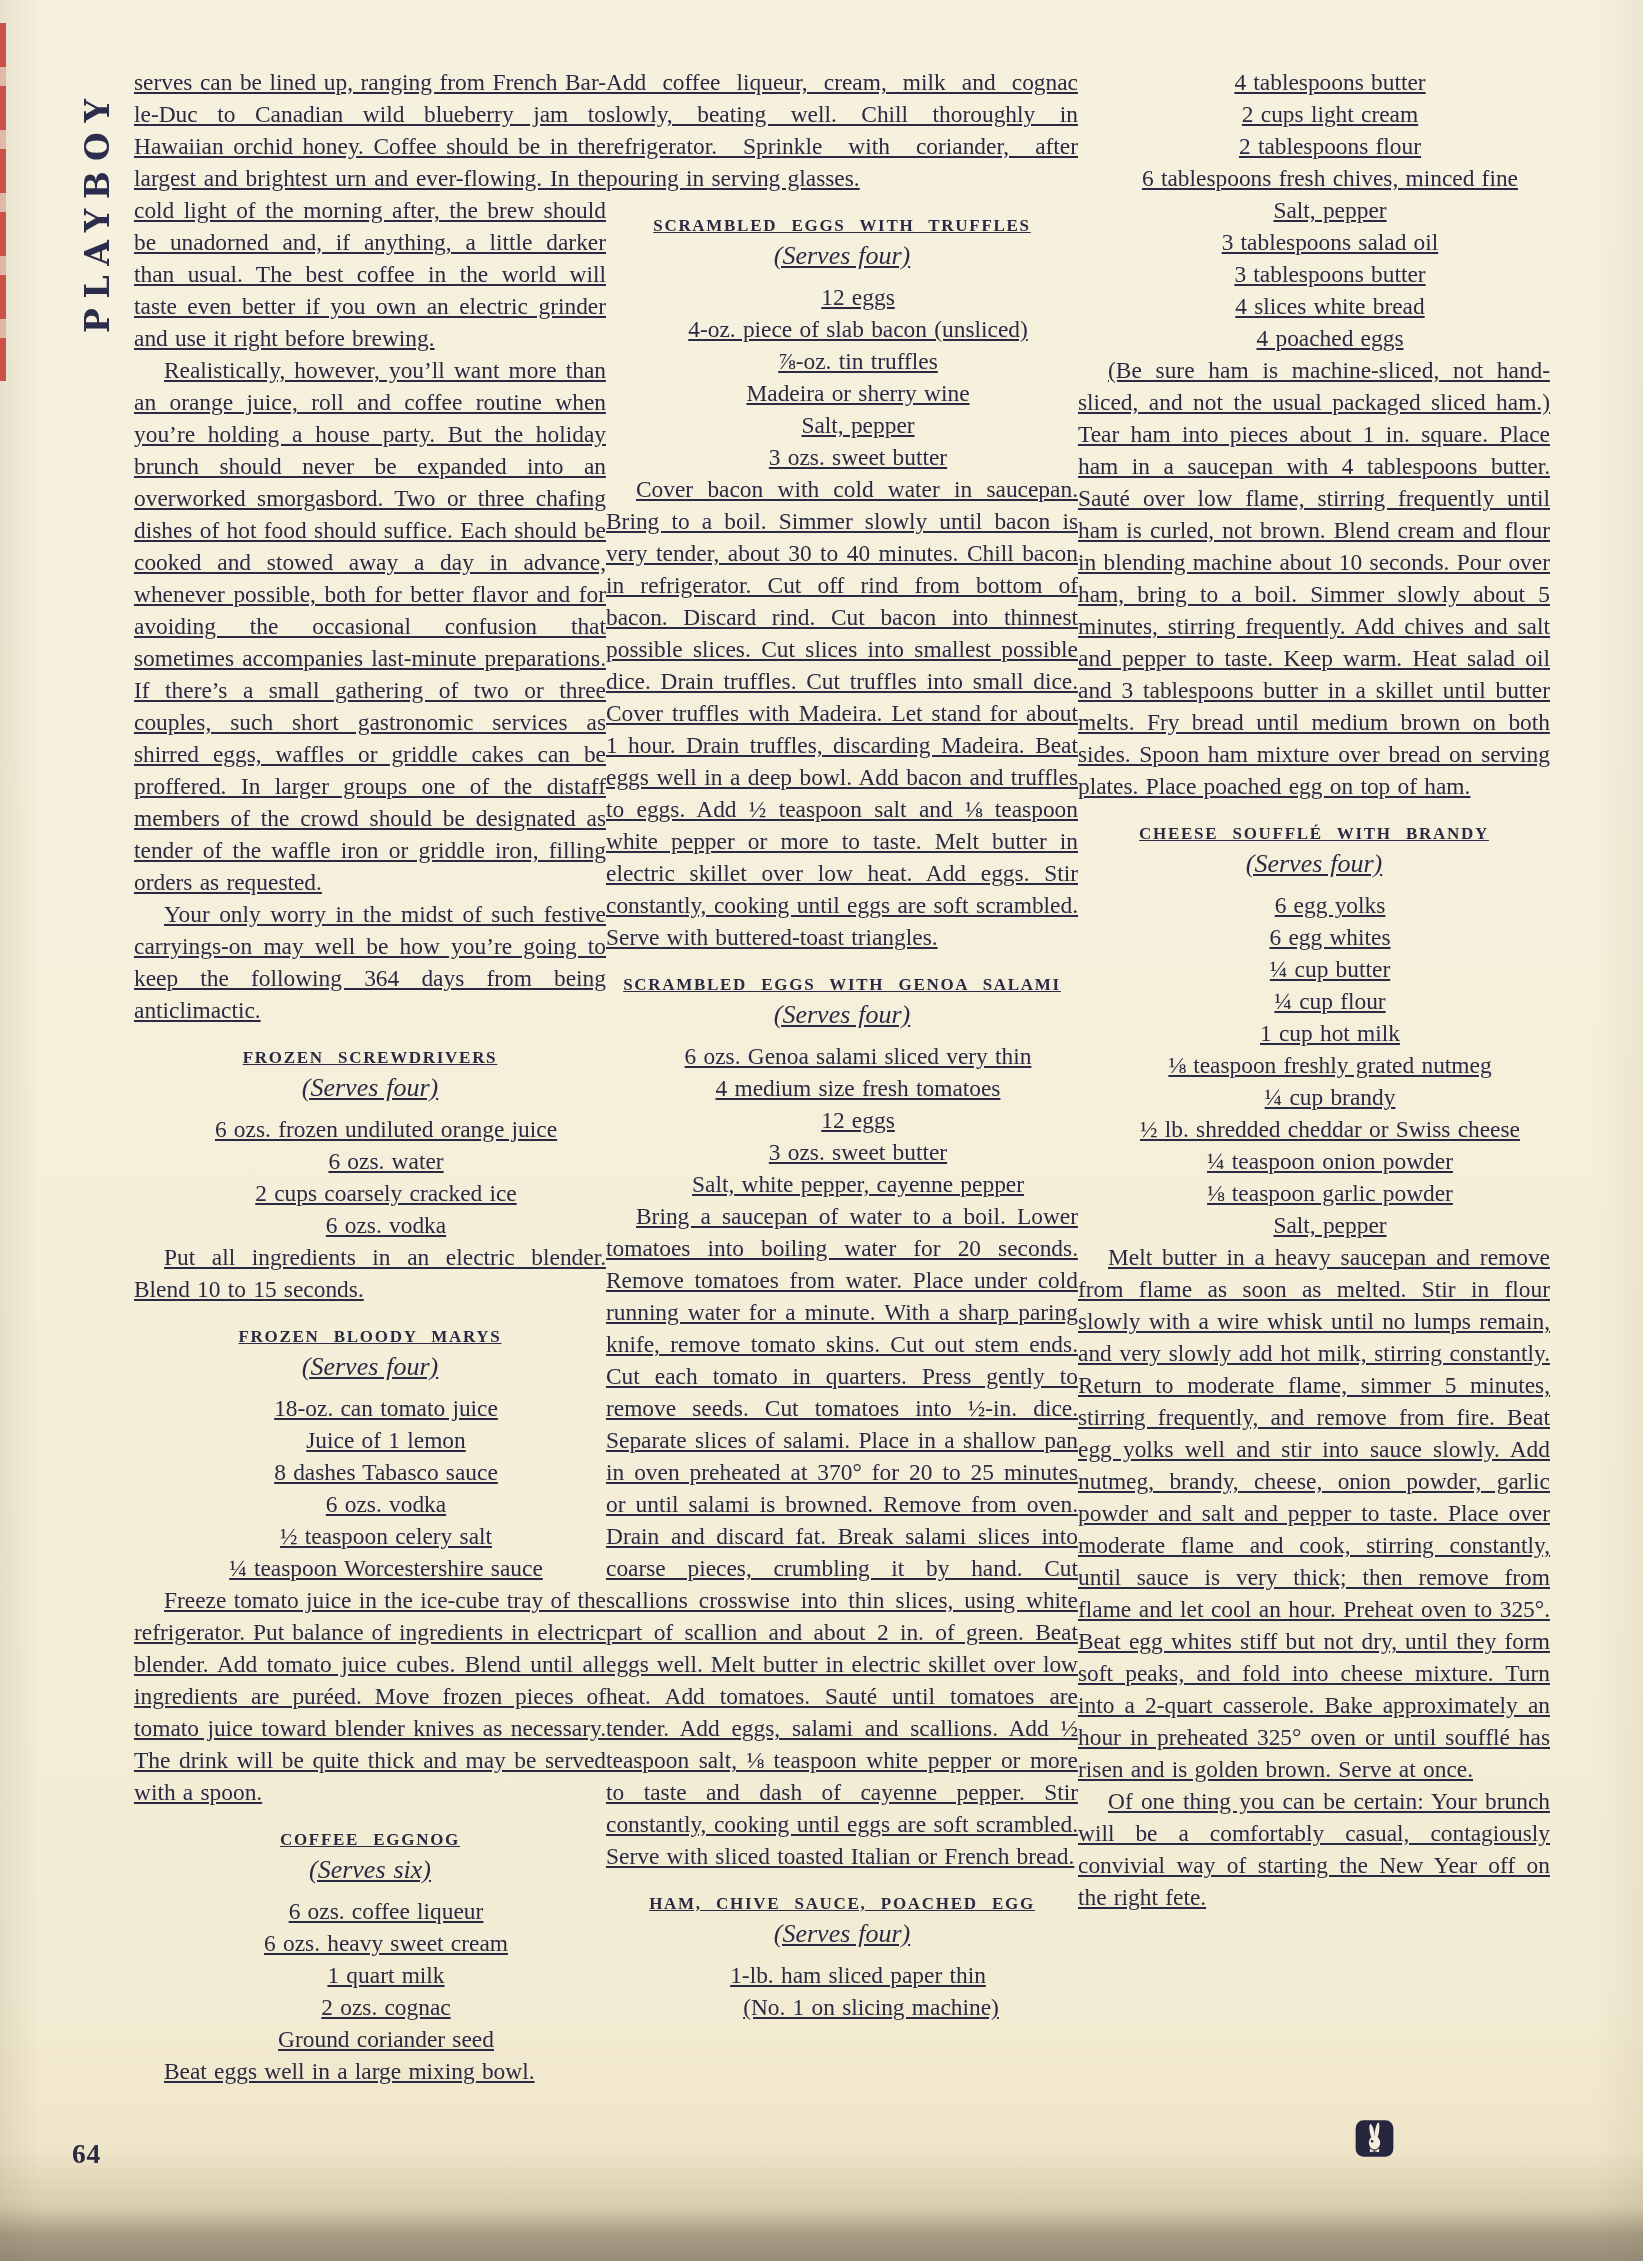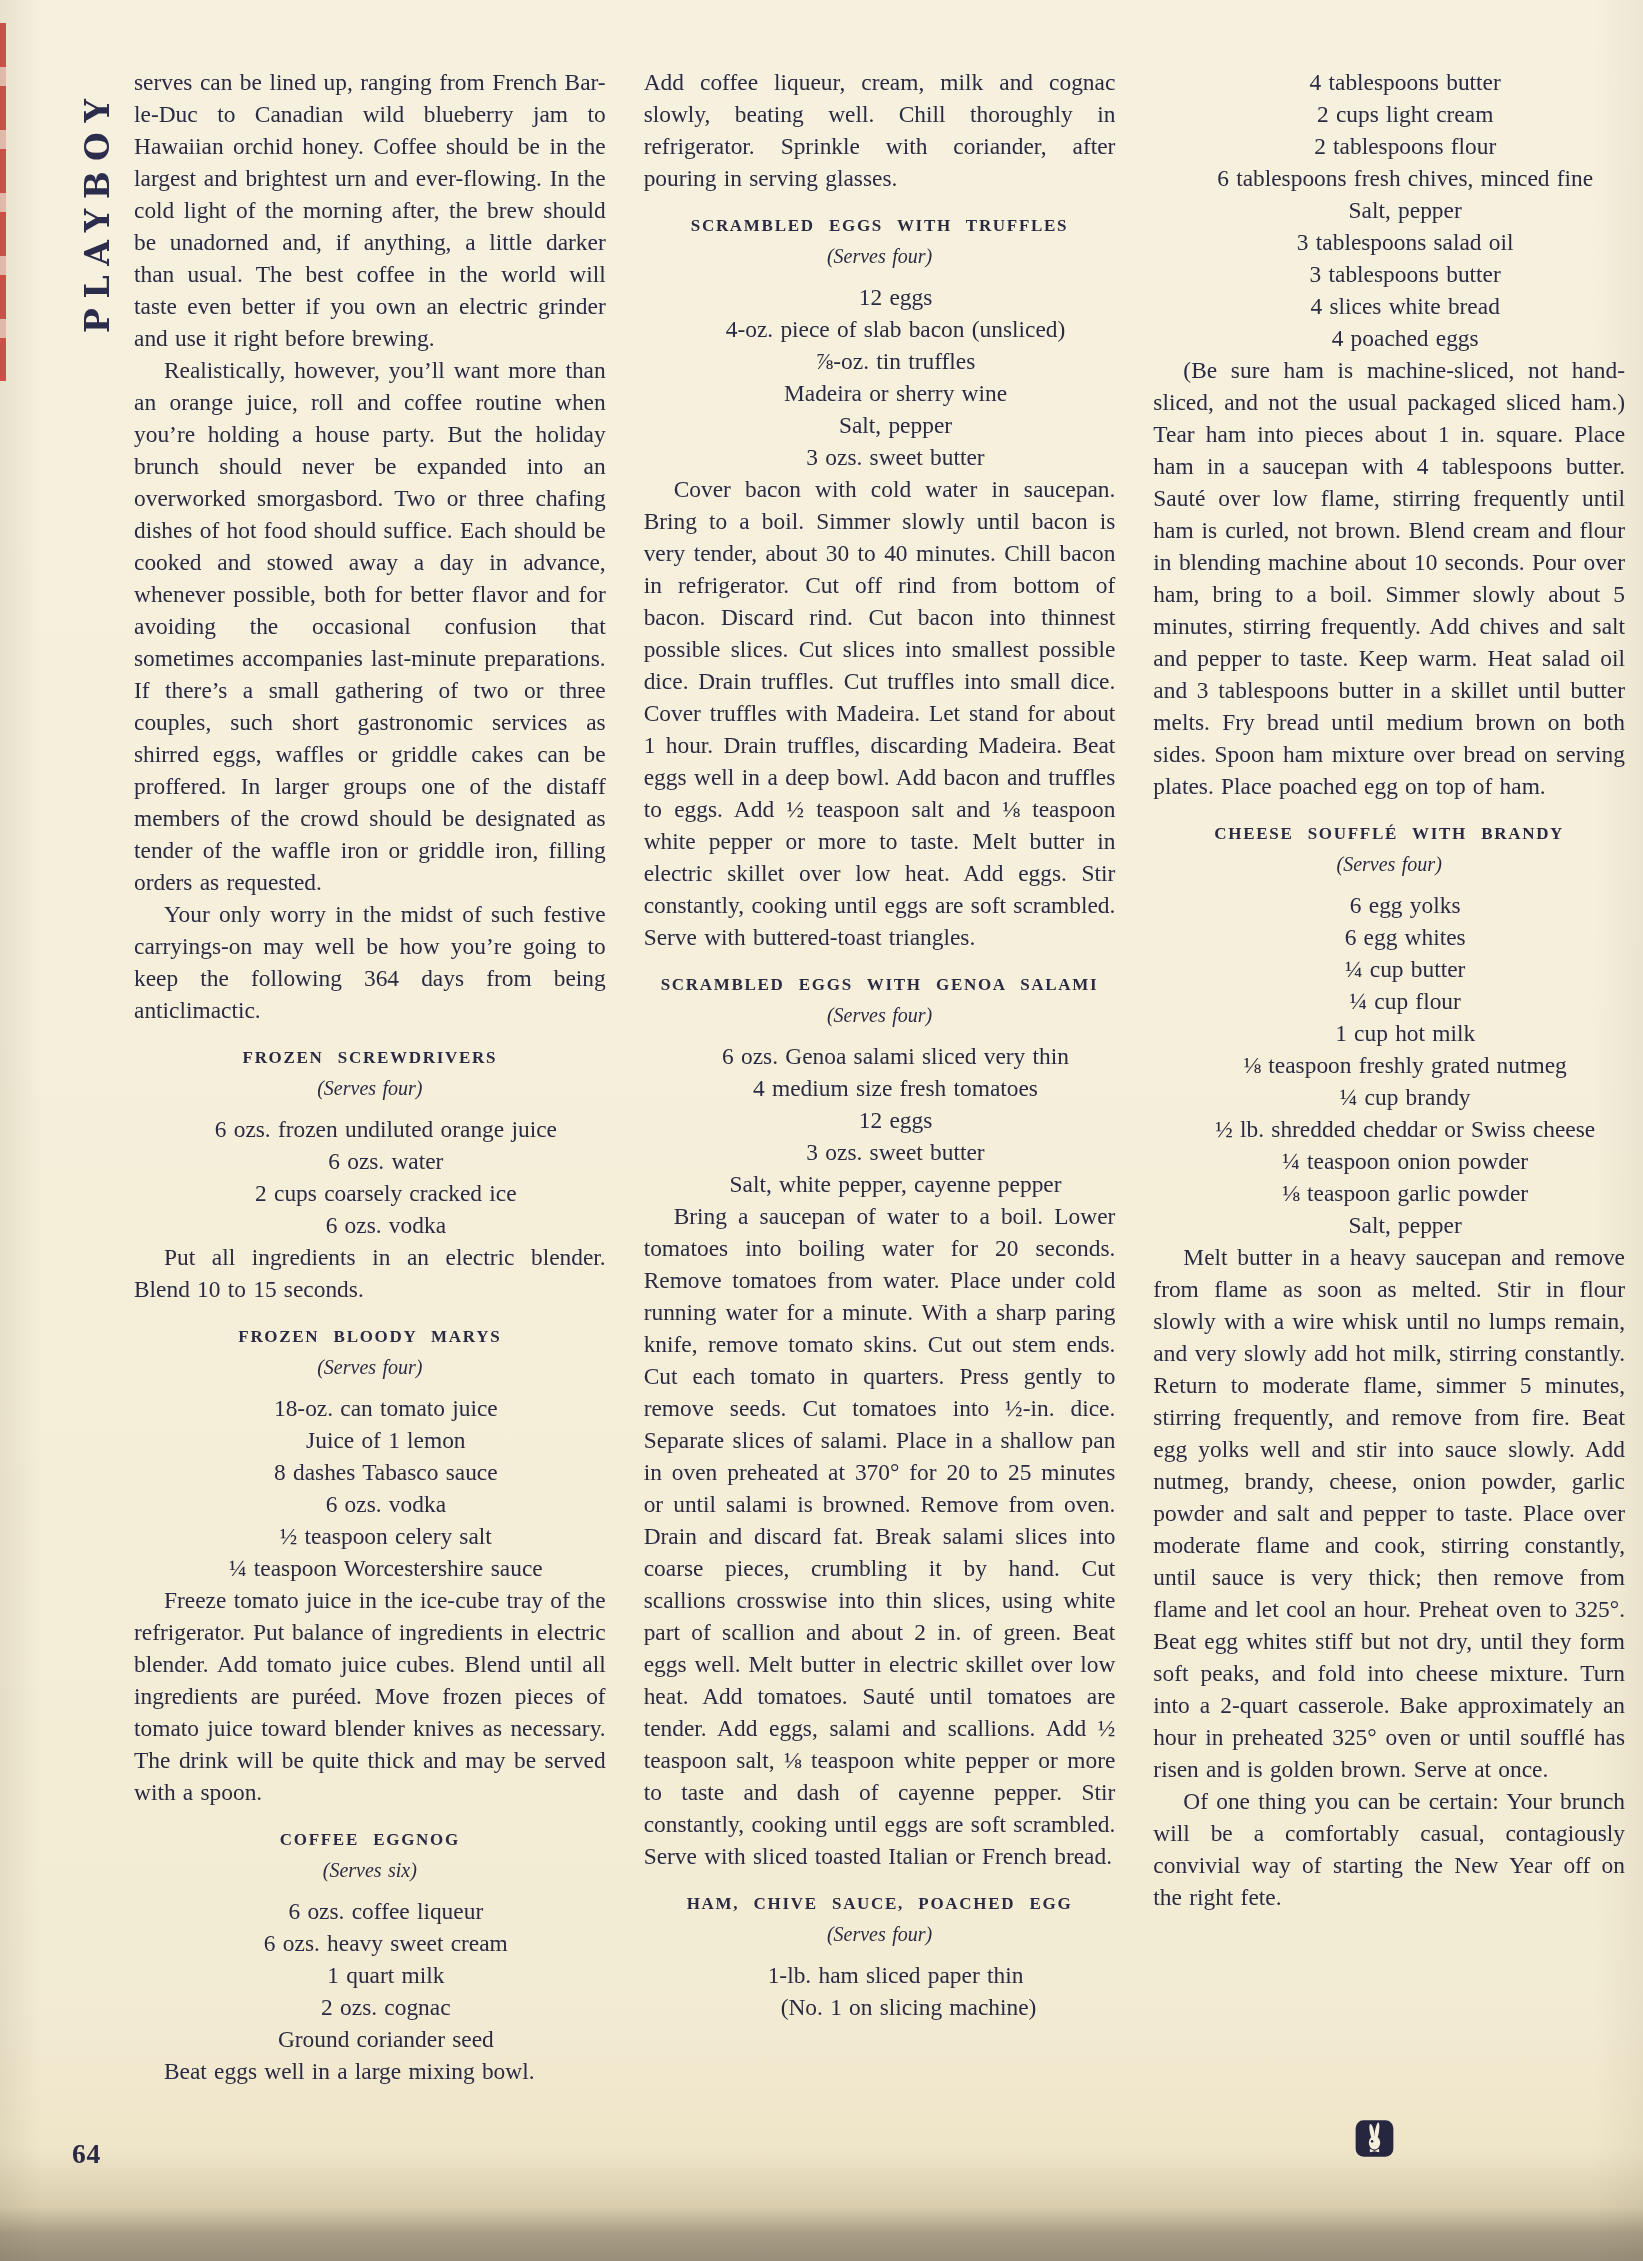--- a/index.html
+++ b/index.html
@@ -22,30 +22,30 @@
   }
   .spine{
     position:absolute;left:78px;top:77px;height:256px;width:37px;
     writing-mode:vertical-rl;transform:rotate(180deg);
     font-family:"DejaVu Serif","Liberation Serif",serif;
     font-weight:bold;font-size:33px;letter-spacing:9.6px;
     color:#2c2c4c;
   }
   .columns{
     position:absolute;left:134px;top:66px;width:1491px;
-    display:flex;gap:38px;
+    display:flex;text-decoration:underline;
   }
   .col{width:472px;font-size:23.4px;line-height:32px;text-align:justify;word-spacing:1.4px;}
   .para{margin:0;}
   .para.ind{text-indent:30px;}
   .rhead{
     margin-top:18px;font-weight:bold;font-size:17px;line-height:27.5px;
     text-align:center;letter-spacing:1.7px;word-spacing:8.3px;
   }
-  .serves{font-style:italic;text-align:center;font-size:20px;line-height:32px;margin-bottom:9.6px;}
+  .serves{font-style:italic;text-align:center;font-size:26px;line-height:32px;margin-bottom:9.6px;}
   .ings{margin:0;}
   .ing{padding-left:32px;text-align:center;}
   .ing.ing2{padding-left:58px;}
   .page-number{
     position:absolute;left:72px;top:2138px;
     font-size:27.5px;font-weight:bold;letter-spacing:0.7px;color:#2a2a42;
   }
   .bunny{position:absolute;left:1355px;top:2120px;width:39px;height:37px;}
   .bunny svg{display:block;width:100%;height:100%;}
 </style>

